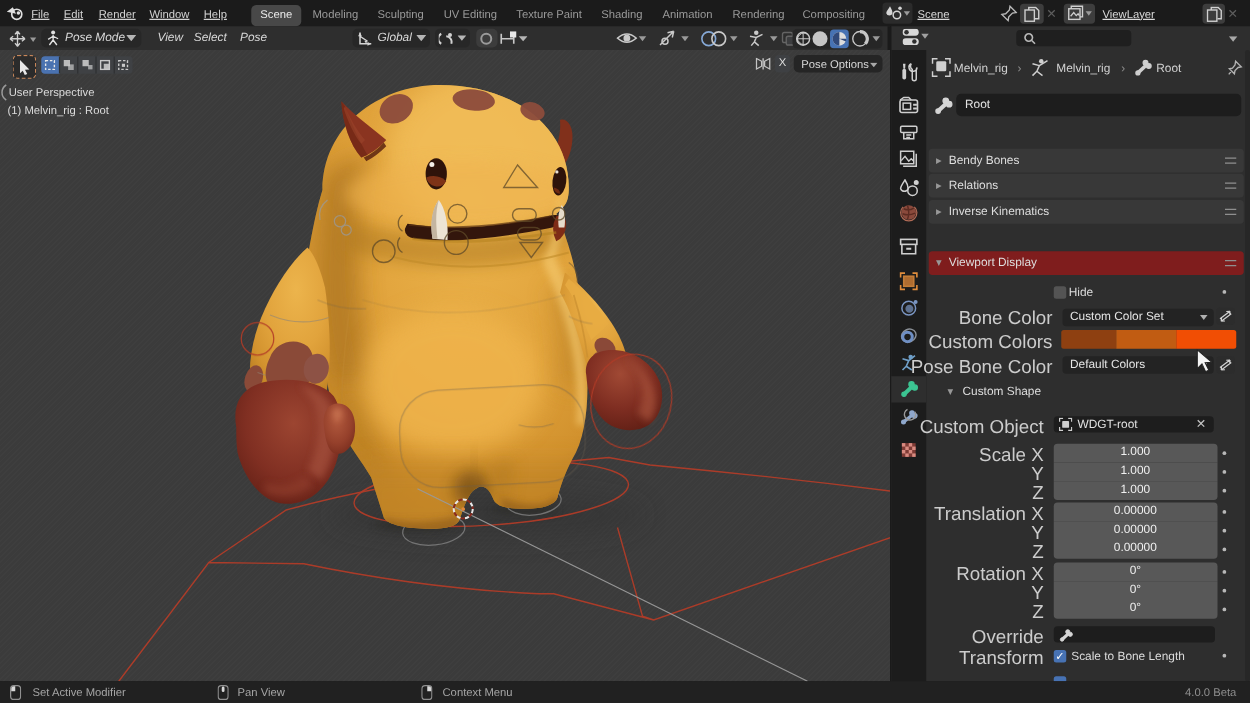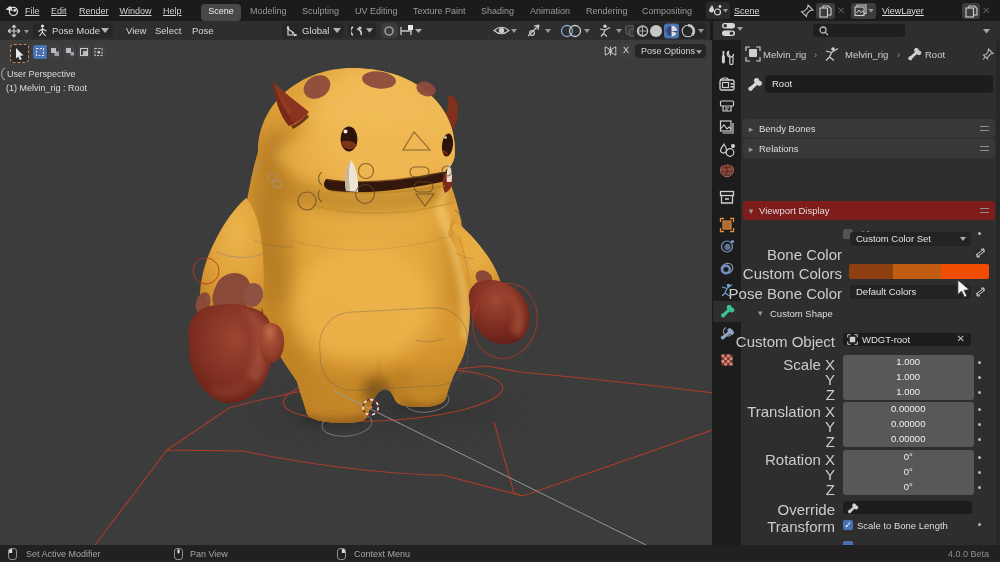--- a/index.html
+++ b/index.html
@@ -14,21 +14,21 @@
   .menu1 { position:absolute; top:5.5px; font-size:9px; color:#d2d2d2;text-decoration:underline; }
   .wstab { position:absolute; top:6px; font-size:9px; color:#9a9a9a; }
   #tabactive { position:absolute; left:201px; top:4px; width:40px; height:17px;
     background:#484848; border-radius:4px; color:#ececec; font-size:9px;
     text-align:center; line-height:15px; }
 
   
   #row2 { left:0; top:21px; width:712px; height:19px; background:#2e2e2e; }
   #prow2 { left:713px; top:21px; width:287px; height:19px; background:#2e2e2e; }
   .pill { position:absolute; background:#272727; border-radius:4px; }
-  .m2 { position:absolute; top:4px; font-size:9.5px; color:#d8d8d8; }
+  .m2 { position:absolute; top:4px; font-size:9.5px; color:#d8d8d8;font-style:italic; }
 
   
   #viewport { left:0; top:40px; width:712px; height:505px; background:#3b3b3b;
     background-image:repeating-linear-gradient(-45deg, rgba(255,255,255,0.016) 0 1px, rgba(0,0,0,0) 1px 3px); }
   #vpsvg { position:absolute; left:0; top:0; }
 
   
   #props { left:713px; top:40px; width:287px; height:505px; background:#2e2e2e; }
   #tabcol { position:absolute; left:0; top:0; width:28px; height:505px; background:#1c1c1c; }
   #tabactivebg { position:absolute; left:0; top:261px; width:28px; height:21px; background:#2e2e2e; }
@@ -548,28 +548,29 @@
         <circle cx="9.6" cy="4.6" r="2.2"></circle>
           <circle cx="12.3" cy="7.3" r="2.2"></circle>
           <circle cx="3.5" cy="12.8" r="1.8"></circle>
         <path d="M10.7,6.2 L3.5,12.8" stroke-width="3.4"></path>
       </g>
     </svg>
     <div class="abs" style="left:52px;top:35px;width:228px;height:18px;background:#1d1d1d;border-radius:4px;color:#e4e4e4;font-size:9.5px;line-height:18px;padding-left:7px">Root</div>
 
     <div class="phead" style="top:78.5px"><span class="arr">▸</span>Bendy Bones<span class="grip"></span></div>
     <div class="phead" style="top:99px"><span class="arr">▸</span>Relations<span class="grip"></span></div>
+    <div class="phead" style="top:119.5px"><span class="arr">▸</span>Inverse Kinematics<span class="grip"></span></div>
     <div class="phead" style="top:160.5px;background:#7f1d1d"><span class="arr">▾</span>Viewport Display<span class="grip"></span></div>
 
     <div class="cb" style="left:130px;top:189px"></div>
     <span class="abs" style="left:142px;top:189px;font-size:9.5px;color:#dcdcdc">Hide</span>
     <div class="dot" style="left:265px;top:192px"></div>
 
     <span class="lbl" style="left:0;top:206px;width:129px">Bone Color</span>
-    <div class="ddk" style="left:137px;top:192px;width:121px;height:13.5px;padding-left:6px">Custom Color Set<span style="position:absolute;right:5px;top:4.5px;width:0;height:0;border-left:3.5px solid transparent;border-right:3.5px solid transparent;border-top:4px solid #b0b0b0"></span></div>
+    <div class="ddk" style="left:137px;top:207px;width:121px;height:13.5px;padding-left:6px">Custom Color Set<span style="position:absolute;right:5px;top:4.5px;width:0;height:0;border-left:3.5px solid transparent;border-right:3.5px solid transparent;border-top:4px solid #b0b0b0"></span></div>
     <svg class="abs" style="left:260px;top:206px" width="15" height="14" viewBox="0 0 15 14">
       <rect width="15" height="14" rx="3" fill="#2c2c2c"></rect>
       <path d="M3,9 L11,3 M11,3 l-3,0.2 M11,3 l-0.2,3 M4,11 L12,5 M4,11 l3,-0.2 M4,11 l0.2,-3" stroke="#d0d0d0" stroke-width="1" fill="none"></path>
     </svg>
     <div class="abs" style="left:136px;top:224px;width:44px;height:14.5px;background:#8e4011;border-radius:2px 0 0 2px"></div>
     <div class="abs" style="left:180px;top:224px;width:48px;height:14.5px;background:#c15c12"></div>
     <div class="abs" style="left:228px;top:224px;width:48px;height:14.5px;background:#f14e04;border-radius:0 2px 2px 0"></div>
     <span class="lbl" style="left:0;top:225px;width:129px">Custom Colors</span>
 
     <span class="lbl" style="left:0;top:245px;width:129px">Pose Bone Color</span>

